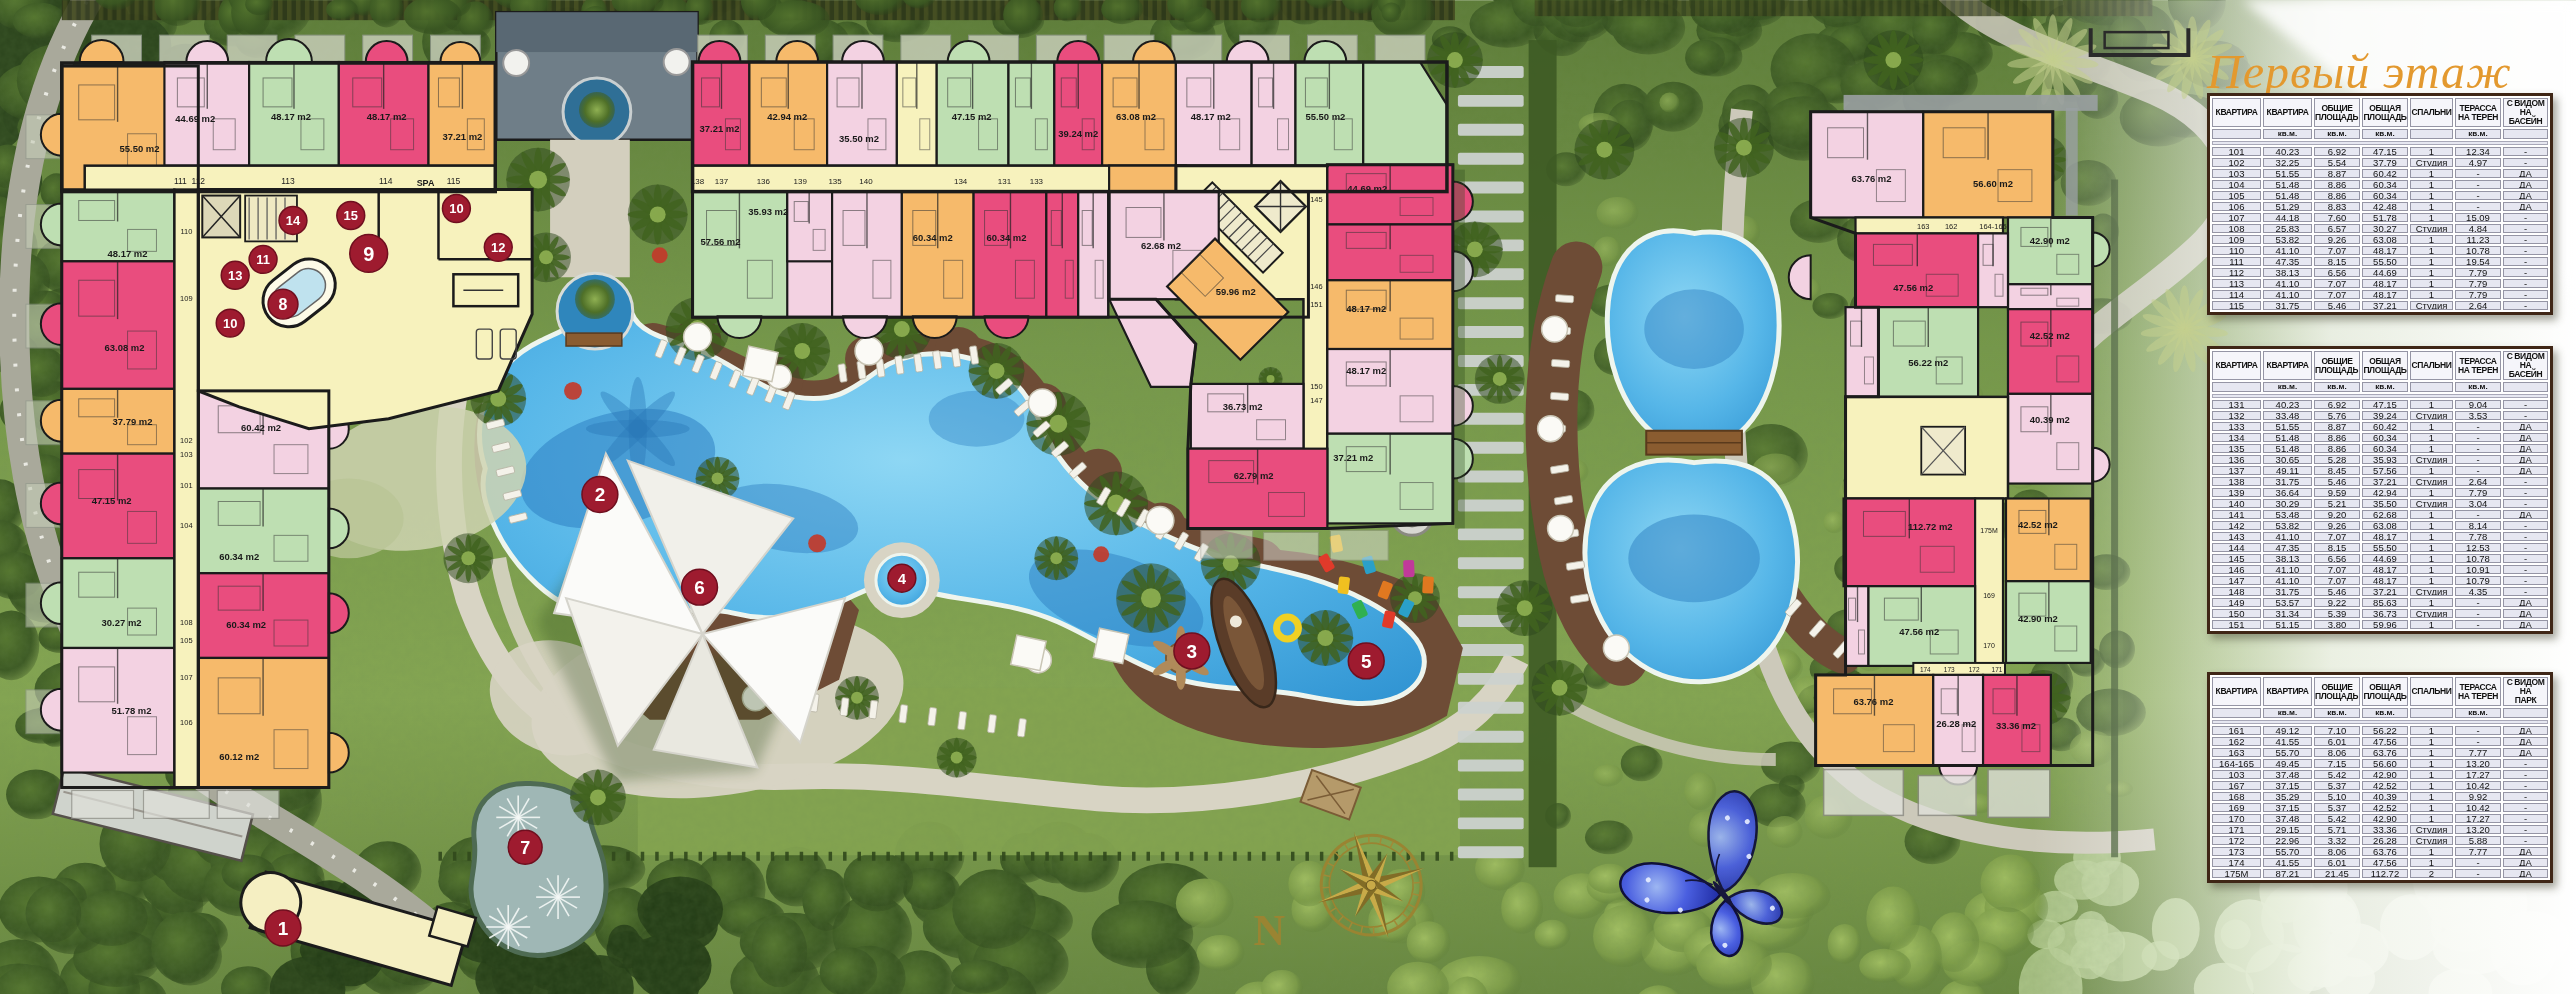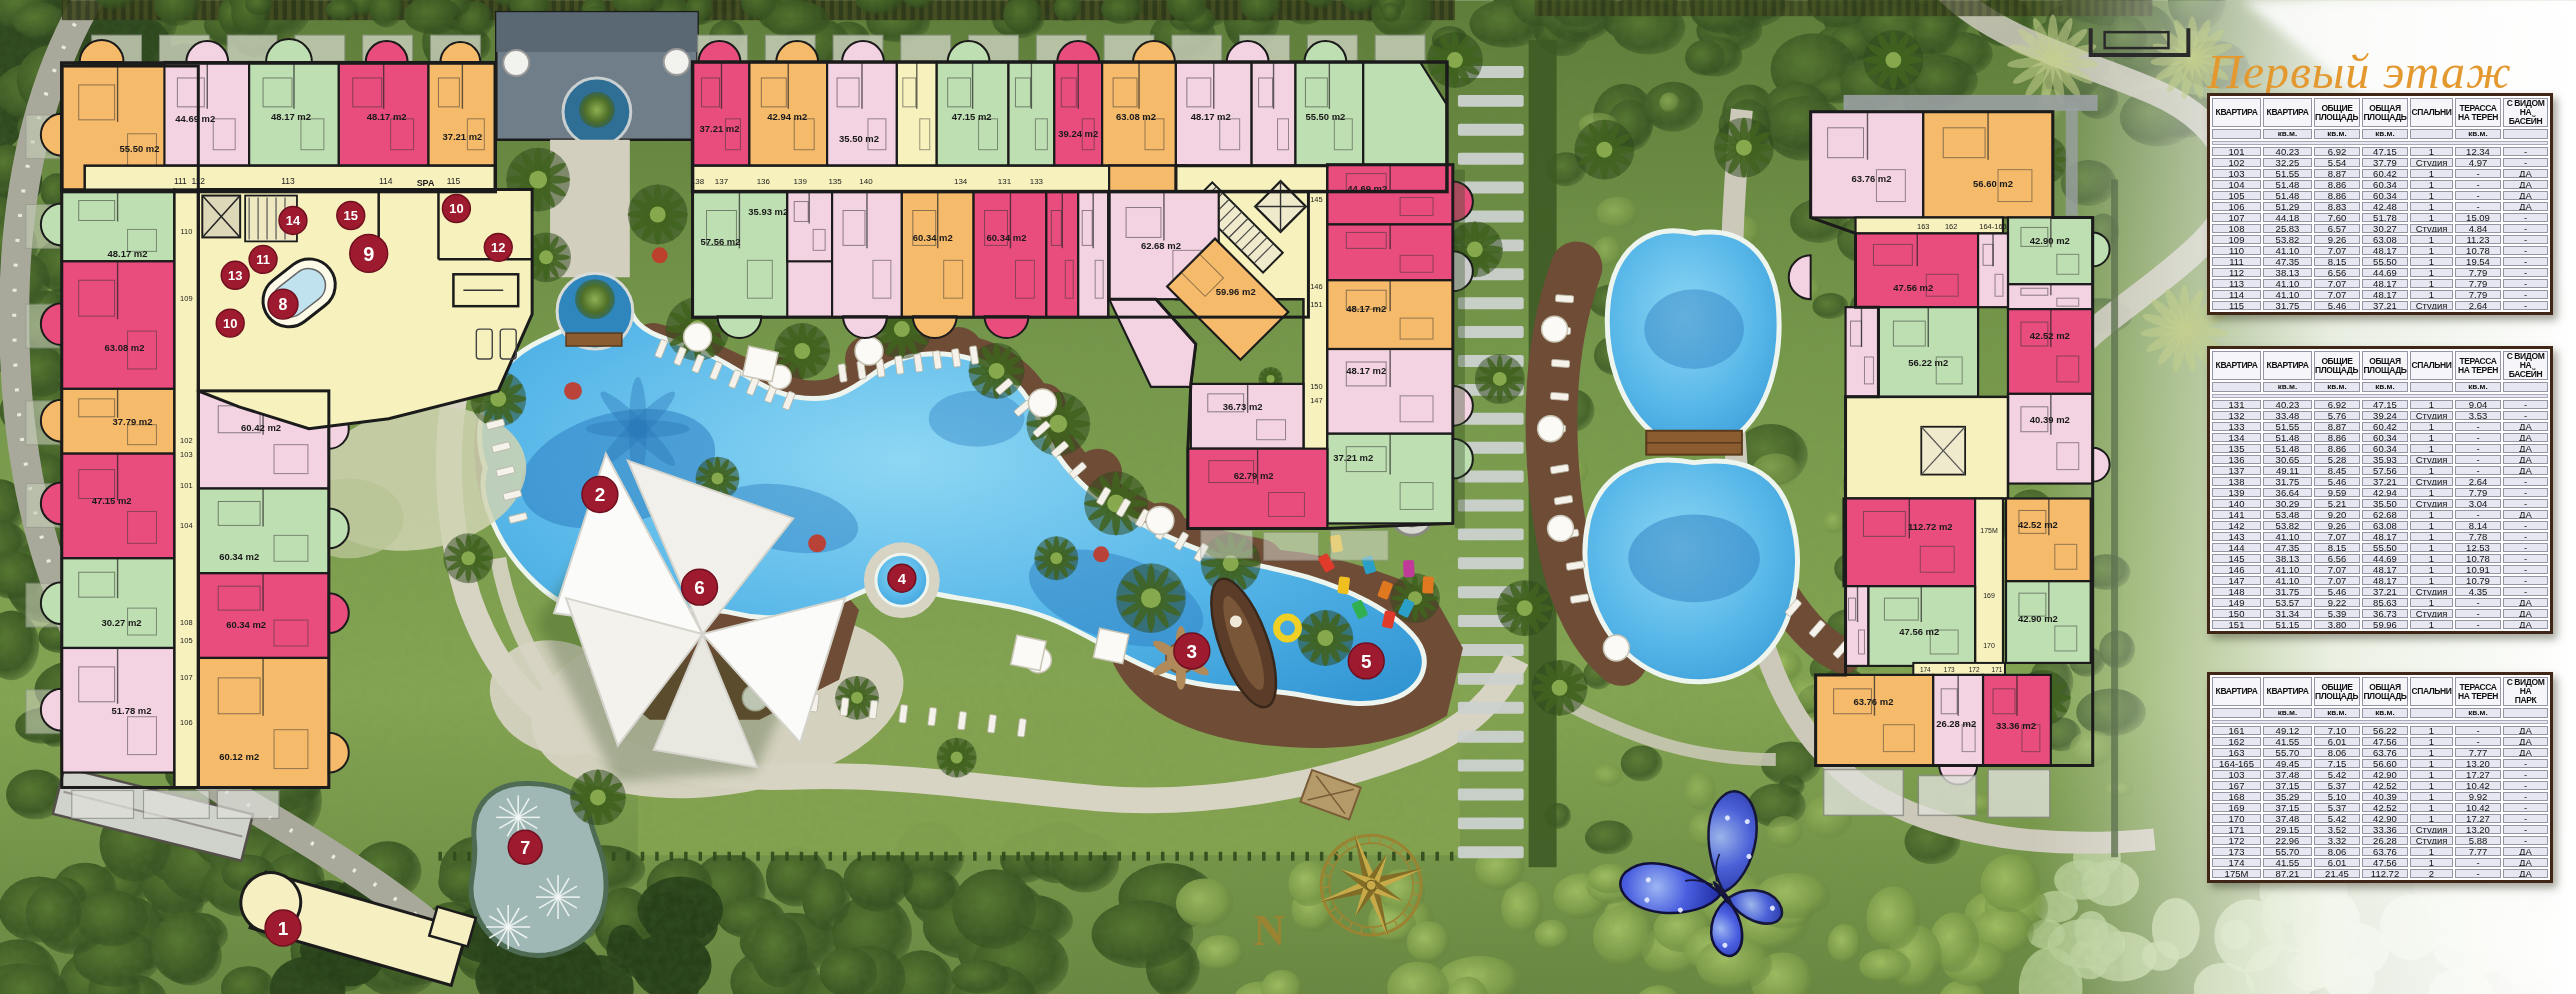--- a/index.html
+++ b/index.html
@@ -2612,21 +2612,21 @@
           <td style="height:7px">37.48</td>
           <td style="height:7px">5.42</td>
           <td style="height:7px">42.90</td>
           <td style="height:7px">1</td>
           <td style="height:7px">17.27</td>
           <td style="height:7px">-</td>
         </tr>
 <tr>
           <td style="height:7px">171</td>
           <td style="height:7px">29.15</td>
-          <td style="height:7px">3.52</td>
+          <td style="height:7px">5.71</td>
           <td style="height:7px">33.36</td>
           <td style="height:7px">Студия</td>
           <td style="height:7px">13.20</td>
           <td style="height:7px">-</td>
         </tr>
 <tr>
           <td style="height:7px">172</td>
           <td style="height:7px">22.96</td>
           <td style="height:7px">3.32</td>
           <td style="height:7px">26.28</td>

